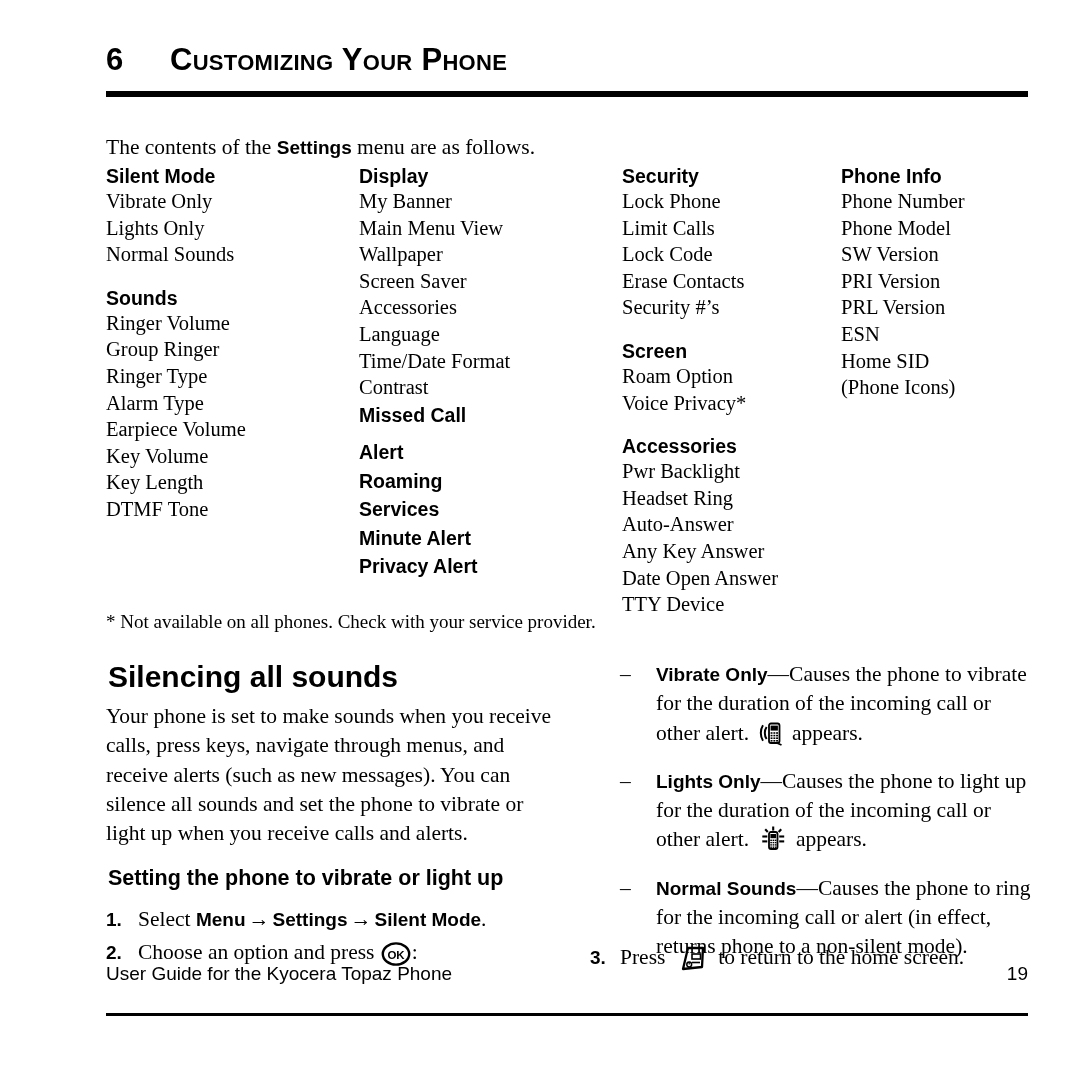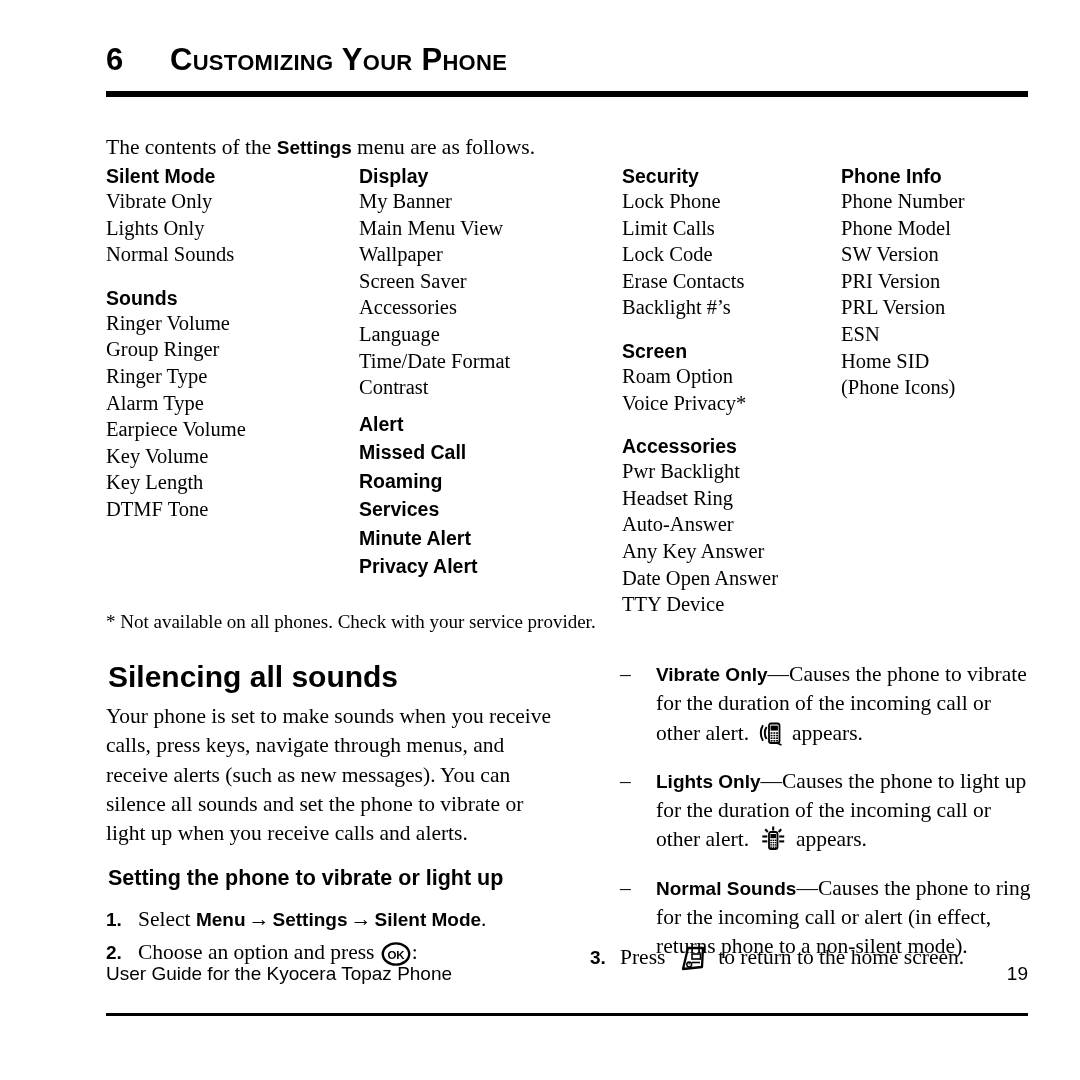--- a/index.html
+++ b/index.html
@@ -293,35 +293,35 @@
           <div class="grp-head">Display</div>
           <div class="grp-item">My Banner</div>
           <div class="grp-item">Main Menu View</div>
           <div class="grp-item">Wallpaper</div>
           <div class="grp-item">Screen Saver</div>
           <div class="grp-item">Accessories</div>
           <div class="grp-item">Language</div>
           <div class="grp-item">Time/Date Format</div>
           <div class="grp-item">Contrast</div>
         </div>
+        <div class="grp-bold">Missed Call</div>
         <div class="grp-bold first">Alert</div>
-        <div class="grp-bold">Missed Call</div>
         <div class="grp-bold">Roaming</div>
         <div class="grp-bold">Services</div>
         <div class="grp-bold">Minute Alert</div>
         <div class="grp-bold">Privacy Alert</div>
       </div>
     <div class="menu-col c3" id="col2">
         <div class="grp">
           <div class="grp-head">Security</div>
           <div class="grp-item">Lock Phone</div>
           <div class="grp-item">Limit Calls</div>
           <div class="grp-item">Lock Code</div>
           <div class="grp-item">Erase Contacts</div>
-          <div class="grp-item">Backlight #’s</div>
+          <div class="grp-item">Security #’s</div>
         </div>
         <div class="grp">
           <div class="grp-head">Screen</div>
           <div class="grp-item">Roam Option</div>
           <div class="grp-item">Voice Privacy*</div>
         </div>
         <div class="grp">
           <div class="grp-head">Accessories</div>
           <div class="grp-item">Pwr Backlight</div>
           <div class="grp-item">Headset Ring</div>

